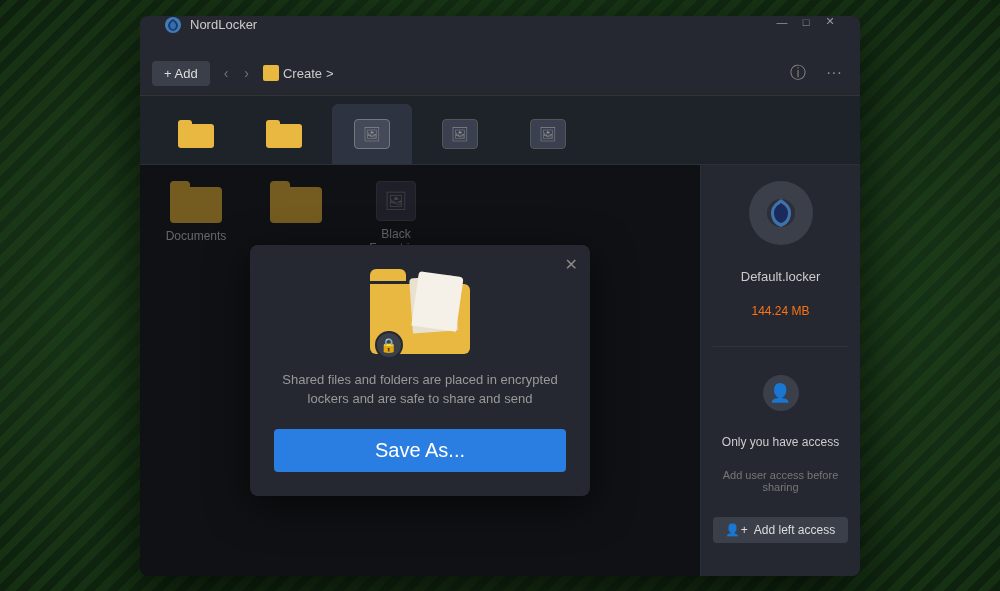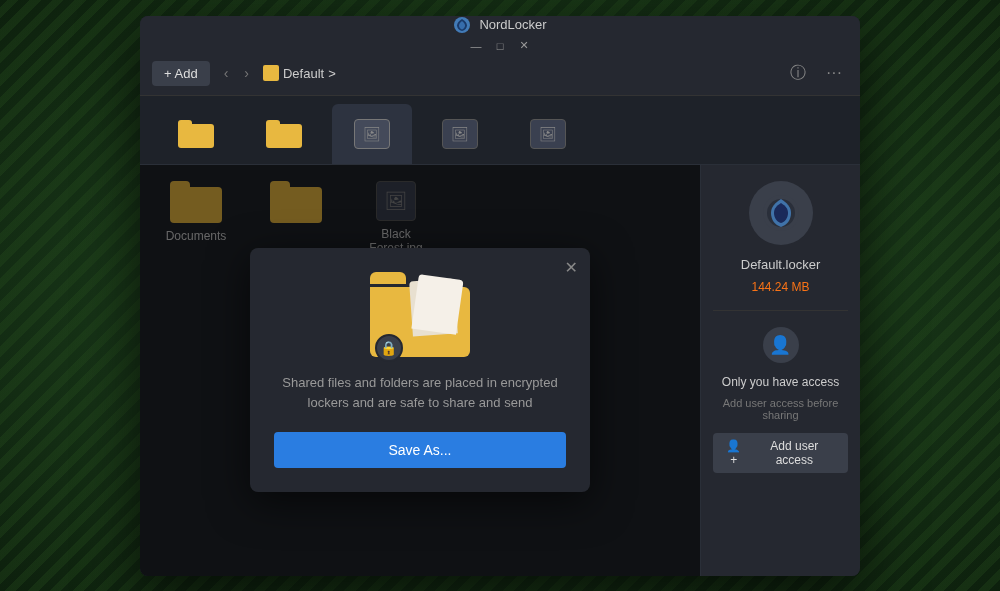--- a/index.html
+++ b/index.html
@@ -45,27 +45,26 @@
       border-radius: 8px;
       overflow: hidden;
       box-shadow: 0 20px 60px rgba(0,0,0,0.7);
       display: flex;
       flex-direction: column;
     }
 
     
     .titlebar {
       display: flex;
-      align-items: center;
+      align-items: flex-start;
       justify-content: space-between;
       background: #252830;
-      padding: 0 15px;
+      padding: 0 24px;
       height: 36px;
       flex-shrink: 0;
-      flex-direction: column;
     }
     .titlebar-left {
       display: flex;
       align-items: center;
       gap: 8px;
     }
     .app-icon {
       width: 18px;
       height: 18px;
     }
@@ -301,21 +300,21 @@
 
     
     .right-sidebar {
       width: 160px;
       background: #252830;
       border-left: 1px solid #2a2f38;
       display: flex;
       flex-direction: column;
       align-items: center;
       padding: 16px 12px;
-      gap: 8px;
+      gap: 20px;
     }
     .locker-avatar {
       width: 64px;
       height: 64px;
       background: #3a3f4a;
       border-radius: 50%;
       display: flex;
       align-items: center;
       justify-content: center;
       margin-bottom: 4px;
@@ -482,21 +481,21 @@
       line-height: 1.5;
       margin-bottom: 20px;
     }
     .save-as-btn {
       width: 100%;
       background: #2a7de1;
       border: none;
       border-radius: 4px;
       color: #fff;
       padding: 10px;
-      font-size: 14px;
+      font-size: 20px;
       cursor: pointer;
       font-weight: 500;
     }
   </style>
 </head>
 <body>
 
 <div class="bg"></div>
 
 <div class="window">
@@ -519,21 +518,21 @@
   </div>
 
   <div class="toolbar">
     <button class="add-btn">+ Add</button>
     <div class="nav-btns">
       <button class="nav-btn">‹</button>
       <button class="nav-btn">›</button>
     </div>
     <div class="breadcrumb">
       <span class="breadcrumb-icon"></span>
-      <span>Default</span>
+      <span>Create</span>
       <span>&gt;</span>
     </div>
     <div class="toolbar-right">
       <button class="icon-btn">ⓘ</button>
       <button class="icon-btn">···</button>
     </div>
   </div>
 
   <div class="tabbar">
     <div class="tab-item">
@@ -619,19 +618,19 @@
         </svg>
       </div>
       <div class="locker-name">Default.locker</div>
       <div class="locker-size">144.24 MB</div>
       <div class="sidebar-divider"></div>
       <div class="user-avatar-sm">👤</div>
       <div class="only-you-text">Only you have access</div>
       <div class="access-sub">Add user access before sharing</div>
       <button class="add-user-btn">
         <span>👤+</span>
-        <span>Add user access</span>
+        <span>Add left access</span>
       </button>
     </div>
 
   </div>
 
 </div>
 
 </body></html>

